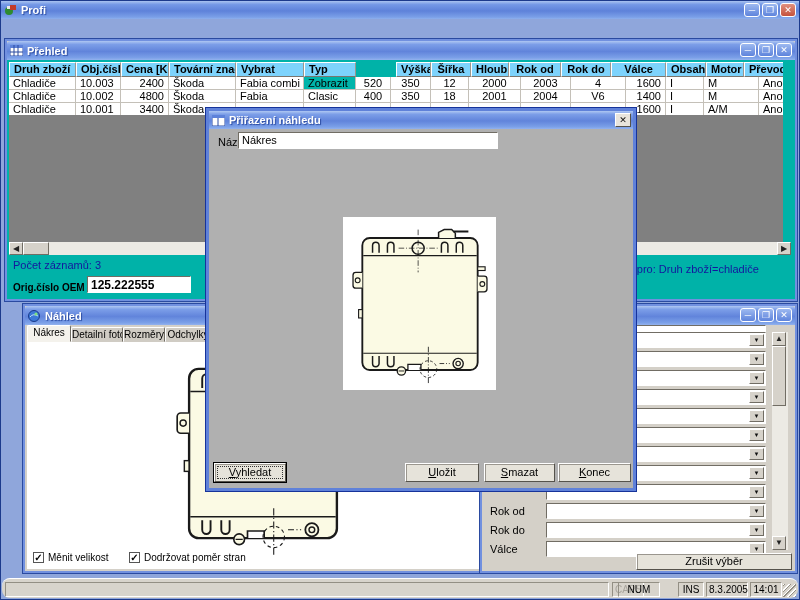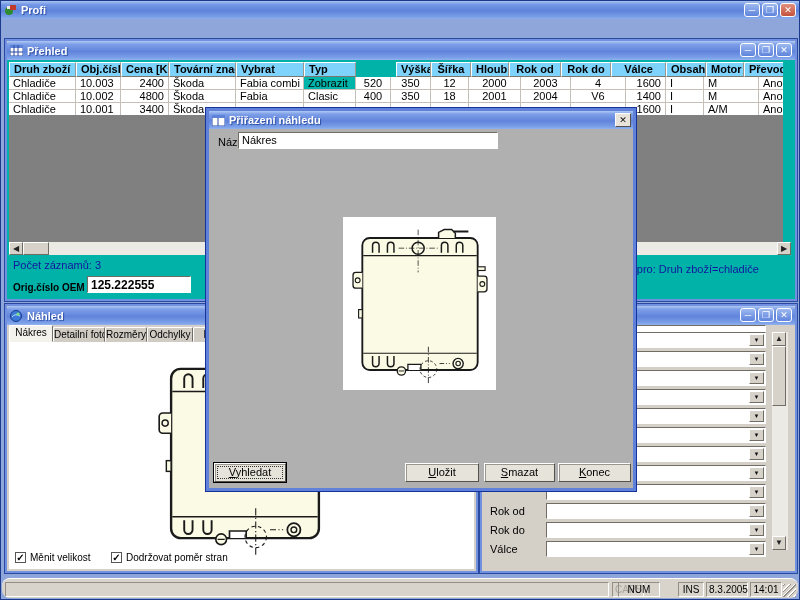--- a/index.html
+++ b/index.html
@@ -263,21 +263,21 @@
       </div>
       <div id="prehled-footer">
         <div class="navy" style="position:absolute;left:6px;top:4px;">Počet záznamů: 3</div>
         <div class="navy" style="position:absolute;left:598px;top:8px;">Výběr pro: Druh zboží=chladiče</div>
         <div id="oem-label">Orig.číslo OEM</div>
         <div id="oem-input">125.222555</div>
       </div>
     </div>
   </div>
 
-  <div class="win" id="nahled-win" style="left:4px; top:303px; width:473px; height:269px;">
+  <div class="win" id="nahled-win" style="left:22px; top:303px; width:473px; height:269px;">
     <div class="titlebar">
       <svg width="13" height="12">
         <circle cx="6" cy="6" r="5.5" fill="#3C78D8" stroke="#1A3A8A"></circle>
           <path d="M2,7 q3,-4 8,-1" stroke="#BFE0FF" fill="none"></path>
           <circle cx="8" cy="4" r="1.6" fill="#7FE07F"></circle>
       </svg>
       <span class="ttext">Náhled</span>
     </div>
     <div id="nahled-tabs">
         <div class="tab active" style="width: 44px;">Nákres</div>
@@ -386,20 +386,21 @@
               <div class="combo-btn">▼</div>
             </div>
           </div>
         </div>
       <div class="vscroll" style="left:290px;top:7px;height:218px;">
         <div class="sb-btn">▲</div>
         <div class="vthumb"></div>
         <div class="vspacer"></div>
         <div class="sb-btn">▼</div>
       </div>
+      <div class="btn" style="left:154px;top:228px;width:156px;height:17px;line-height:15px;">Zrušit výběr</div>
     </div>
   </div>
 
   <div id="dialog">
     <div class="titlebar">
       <svg width="13" height="11">
         <rect x="0" y="0" width="13" height="11" fill="#fff" stroke="#2A4AA0"></rect>
           <rect x="0" y="0" width="13" height="3" fill="#5E82DA"></rect>
           <line x1="6" y1="3" x2="6" y2="11" stroke="#2A4AA0"></line>
       </svg>

